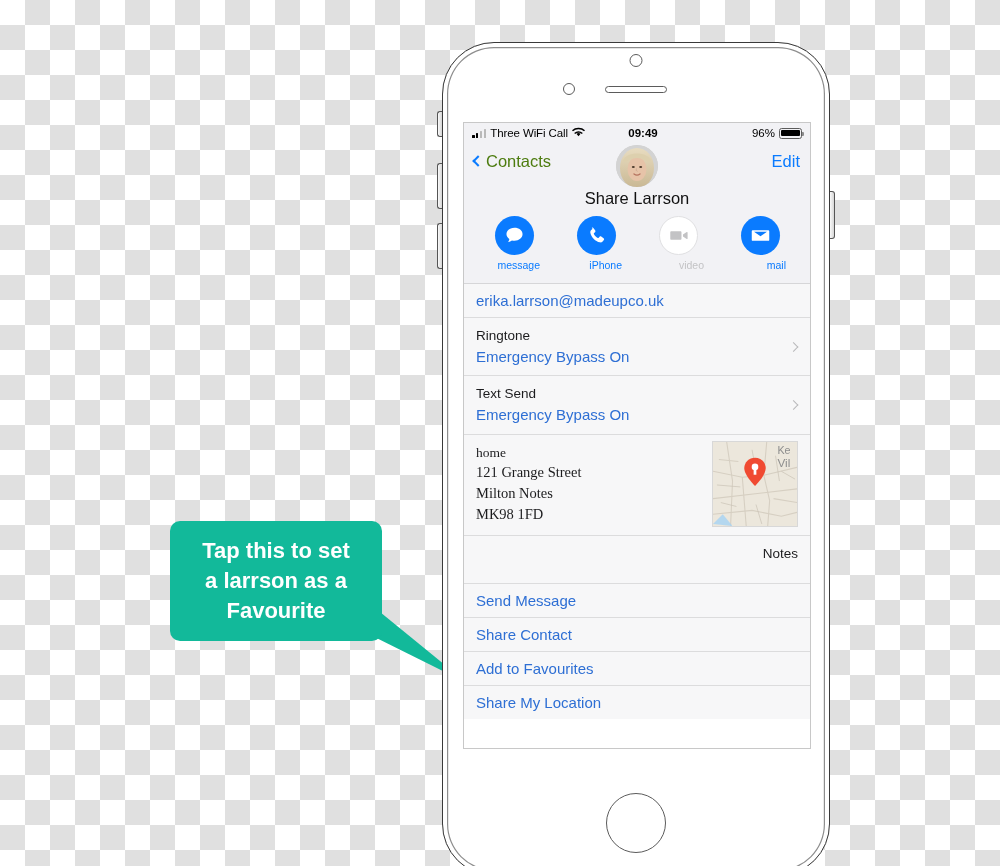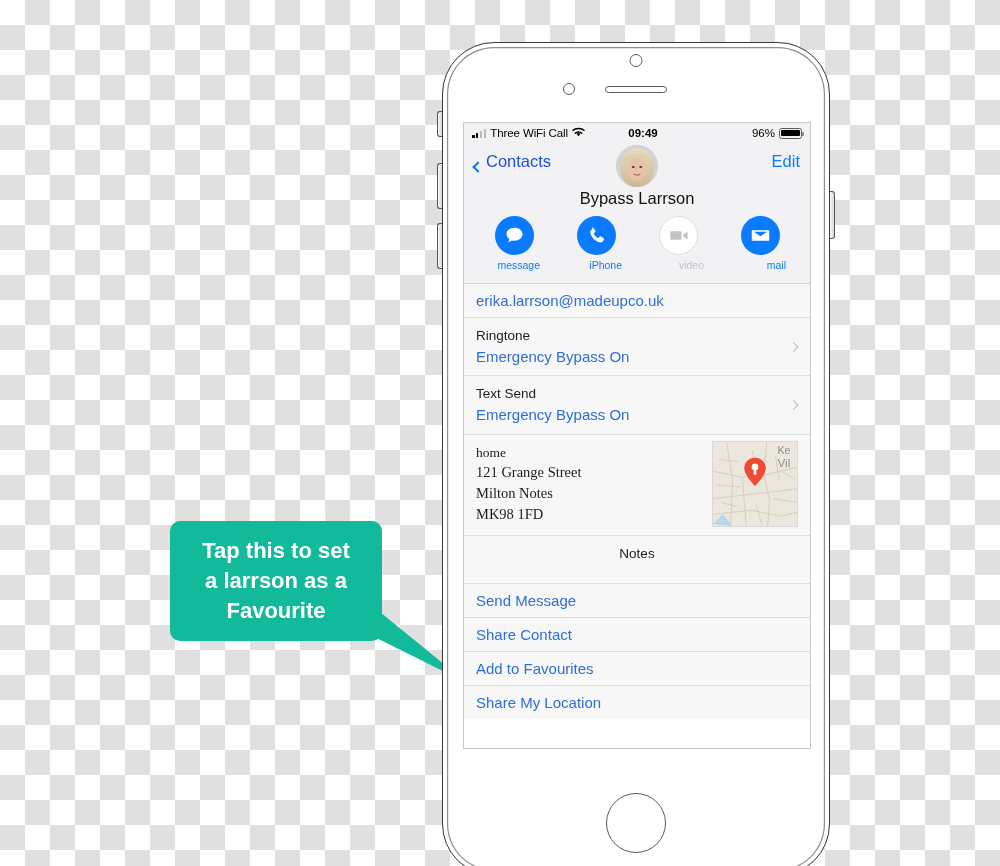--- a/index.html
+++ b/index.html
@@ -121,22 +121,22 @@
   .header-zone { background: #f2f2f5; border-bottom: 1px solid #d6d6d8; }
 
   .navbar {
     height: 36px;
     display: flex;
     align-items: center;
     padding: 0 10px;
     position: relative;
   }
   .nav-back {
-    display: flex; align-items: flex-end; gap: 2px;
-    color: #1d4ed8; font-size: 16.5px; cursor: pointer;
+    display: flex; align-items: center; gap: 2px;
+    color: #4d7c0f; font-size: 16.5px; cursor: pointer;
   }
   .chev-left {
     display: inline-block; width: 8px; height: 8px;
     border-left: 2.6px solid #0a7bff; border-bottom: 2.6px solid #0a7bff;
     transform: rotate(45deg); margin-right: 2px;
   }
   .nav-edit { margin-left: auto; color: #0a7bff; font-size: 16.5px; cursor: pointer; }
 
   .avatar {
     position: absolute; left: 50%; top: 2px; transform: translateX(-50%);
@@ -198,21 +198,21 @@
   .row-map { flex-direction: row; align-items: flex-start; }
   .addr-text { flex: 1; font-family: Liberation Serif, serif; }
   .map-thumb {
     width: 86px; height: 86px; flex: none;
     border: 1px solid #d8d8d8; overflow: hidden;
     position: relative; background: #ece6dc;
     margin-top: -2px;
   }
   .map-thumb svg { display: block; width: 100%; height: 100%; }
 
-  .row-notes { min-height: 48px; align-items: center; justify-content: flex-start; }
+  .row-notes { min-height: 48px; align-items: flex-end; justify-content: flex-start; }
 
   
   #callout-svg {
     position: absolute; left: 0; top: 0;
     width: 1000px; height: 866px;
     pointer-events: none;
   }
   .callout-text {
     position: absolute;
     left: 172px; top: 523px;
@@ -312,21 +312,21 @@
                 <ellipse cx="24.7" cy="22" rx="1.5" ry="1.1" fill="#4b3a2c"></ellipse>
                 <path d="M18 29c1.8 1.3 4.2 1.3 6 0" stroke="#b5735f" stroke-width="1.3" fill="none" stroke-linecap="round"></path>
                 <path d="M20.5 23.5c-.6 2 0 2.6 1 2.8" stroke="#cda88e" stroke-width=".9" fill="none"></path>
               </g>
             </svg>
           </div>
 
           <div class="nav-edit">Edit</div>
         </div>
 
-        <div class="contact-name">Bypass Larrson</div>
+        <div class="contact-name">Share Larrson</div>
 
         <div class="actions">
 
           <div class="action">
             <div class="circ">
               <svg viewBox="0 0 24 24">
                   <path d="M12 3C6.9 3 2.8 6.3 2.8 10.4c0 2.3 1.3 4.4 3.4 5.7-.2 1.3-.9 2.6-1.8 3.5 1.7-.2 3.4-.9 4.7-1.9 1 .3 1.9.4 2.9.4 5.1 0 9.2-3.3 9.2-7.7S17.1 3 12 3z"></path>
                 </svg>
             </div>
             <div class="lbl">message</div>

